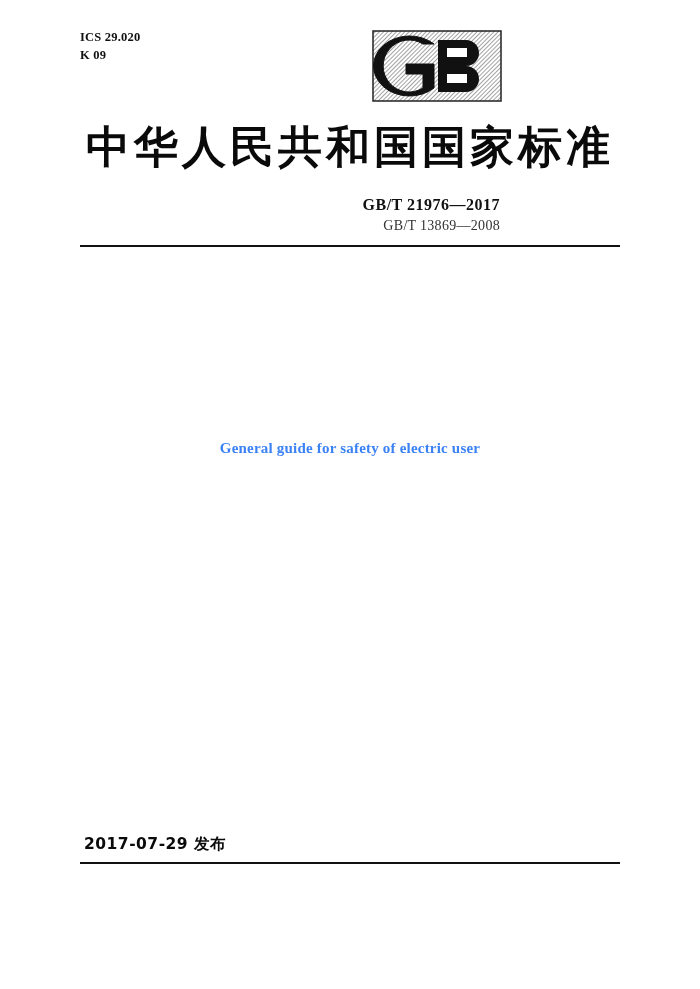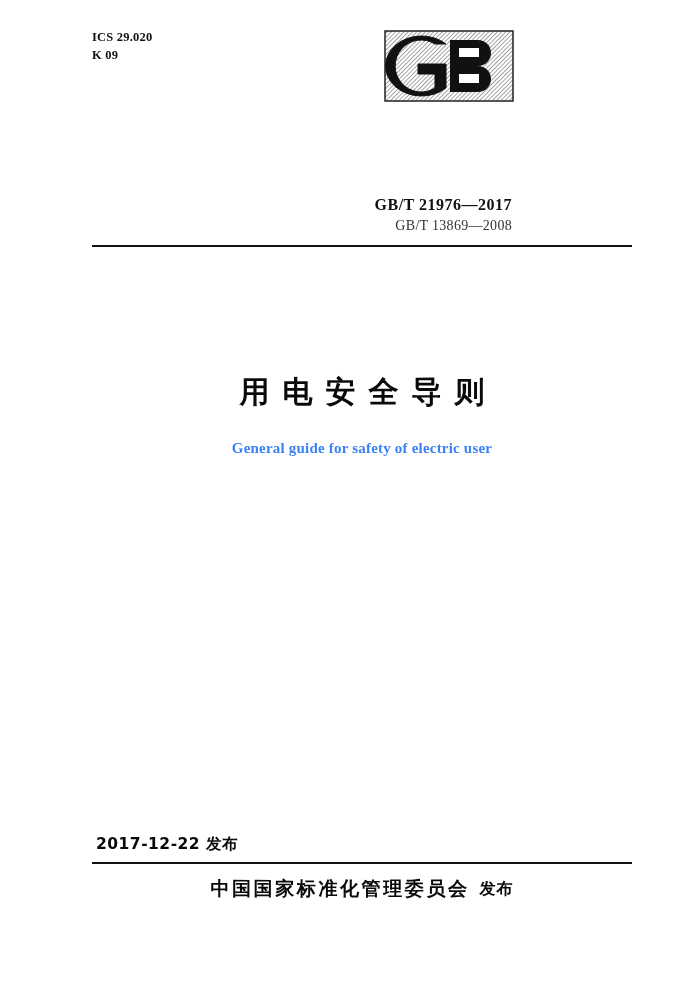--- a/index.html
+++ b/index.html
@@ -11,21 +11,21 @@
     width: 700px;
     height: 989px;
     position: relative;
     font-family: "Liberation Serif", serif;
     color: #111111;
     overflow: hidden;
   }
 
   .page {
     position: absolute;
-    left: 12px; top: 0;
+    left: 0; top: 0;
     width: 580px;
     height: 989px;
     background: #fff;
   }
 
   
   .ics-block {
     position: absolute;
     left: 80px;
     top: 28px;
@@ -219,31 +219,28 @@
       </g>
 
       <g transform="translate(66,10)">
         <path d="M0 0 H28 A13 13 0 0 1 28 26 A13 13 0 0 1 28 52 H0 Z" fill="#111"></path>
         <rect x="9" y="8" width="20" height="9" fill="#fff"></rect>
         <rect x="9" y="34" width="20" height="9" fill="#fff"></rect>
       </g>
     </svg>
   </div>
 
+  <div class="national-title">中华人民共和国国家标准</div>
 
   <div class="std-no">GB/T 21976—2017</div>
   <div class="std-no-old">GB/T 13869—2008</div>
 
   <div class="rule-top"></div>
   <div class="rule-bottom"></div>
 
-  <div class="doc-title-cn">用电安全导则</div>
   <div class="doc-title-en">General guide for safety of electric user</div>
 
-  <div class="date-left date-cn">2017-12-22 发布</div>
+  <div class="date-left date-cn">2017-07-29 发布</div>
 
   <div class="issuer">
-    <div class="issuer-line2">
-      <span>中国国家标准化管理委员会</span><span class="publish">发布</span>
-    </div>
   </div>
 
 </div>
 
 </body></html>

